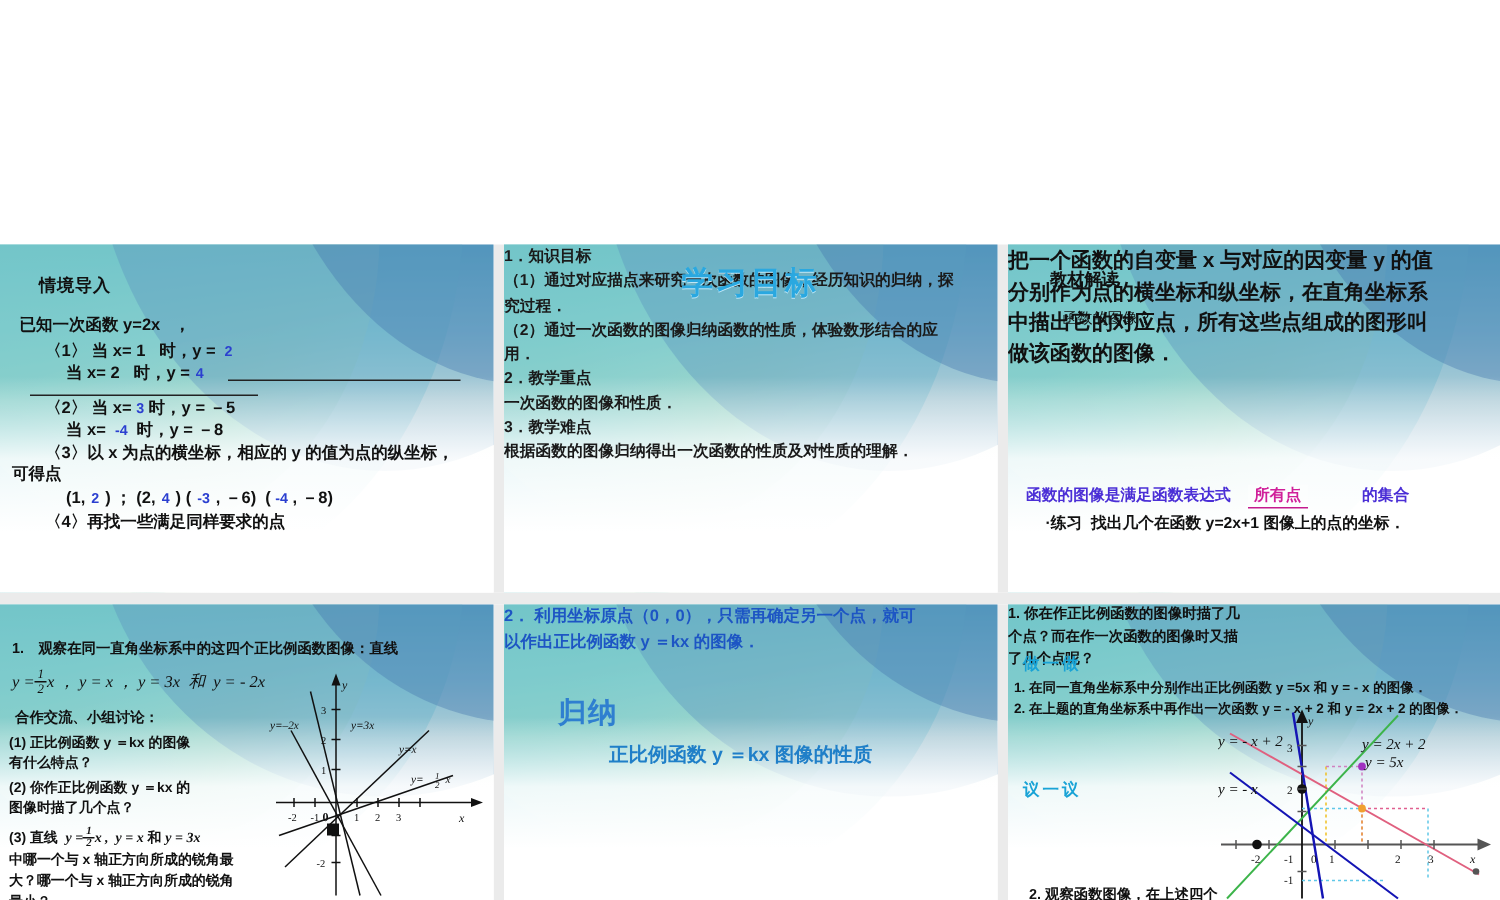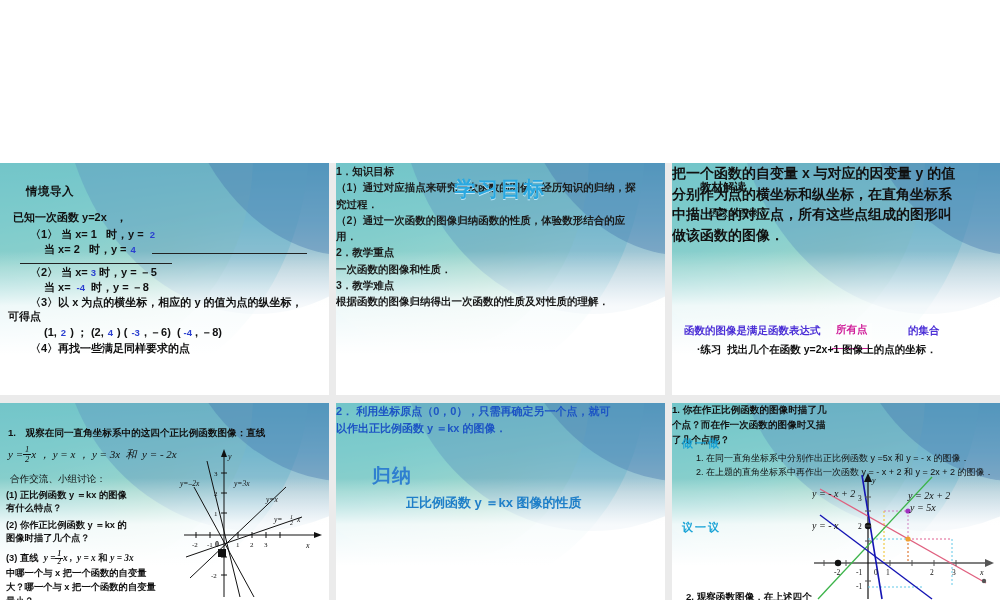--- a/index.html
+++ b/index.html
@@ -54,39 +54,39 @@
   .s2-body{left:18px;top:49px;width:300px;font-size:10.5px;font-weight:bold;color:#1a1a1a;line-height:1.55;white-space:pre-line;}
 
   
   .s3-title{left:28px;top:18px;font-size:11.5px;font-weight:bold;color:#111;}
   .s3-q{left:18px;top:44px;font-size:10px;color:#111;}
   .s3-p1{left:30px;top:62px;width:288px;font-size:14px;font-weight:bold;color:#111;line-height:1.48;white-space:pre-line;}
   .s3-p2{left:19px;top:118px;width:300px;font-size:9.6px;font-weight:bold;color:#111;line-height:1.52;white-space:pre-line;}
   .s3-key{left:12px;top:161px;font-size:10.5px;font-weight:bold;color:#4b2fd6;}
   .s3-key2{left:236px;top:161px;font-size:10.5px;font-weight:bold;color:#4b2fd6;}
   .s3-hl{position:absolute;left:160px;top:160px;font-size:10.5px;font-weight:bold;color:#d0209a;
-    border-bottom:1.6px solid #c41a8e;padding:0 4px 11px 4px;background:rgba(255,255,255,.35);}
+    border-bottom:1.6px solid #c41a8e;padding:0 4px 1px 4px;background:rgba(255,255,255,.35);}
   .s3-ex{left:25px;top:180px;font-size:10.5px;font-weight:bold;color:#111;}
 
   
   .s4-1{left:8px;top:24px;font-size:9.6px;font-weight:bold;color:#111;}
   .s4-eq{left:8px;top:42px;font-size:11px;color:#111;font-family:"Liberation Serif",serif;font-style:italic;}
-  .s4-2{left:10px;top:70px;font-size:9.6px;font-weight:normal;color:#111;}
+  .s4-2{left:10px;top:70px;font-size:9.6px;font-weight:bold;color:#111;}
   .s4-l{left:6px;font-size:9.3px;font-weight:bold;color:#111;}
   .s4-l2{left:6px;font-size:9.3px;color:#111;font-weight:bold;}
 
   
   .s5-title{left:36px;top:62px;font-size:19px;font-weight:bold;color:#2f7fd0;letter-spacing:1px;}
   .s5-sub{left:70px;top:92px;font-size:13px;font-weight:bold;color:#1f7fc8;}
   .s5-b1{left:44px;top:120px;width:278px;font-size:11px;font-weight:bold;color:#1d55c4;line-height:1.5;white-space:pre-line;}
   .s5-b2{left:44px;top:155px;width:278px;font-size:11px;font-weight:bold;color:#1d55c4;line-height:1.5;white-space:pre-line;}
 
   
   .s6-h1{left:10px;top:34px;font-size:11px;font-weight:bold;color:#19a3d6;letter-spacing:2px;}
-  .s6-li{left:24px;font-size:9px;font-weight:normal;color:#111;}
+  .s6-li{left:4px;font-size:9px;font-weight:bold;color:#111;}
   .s6-h2{left:10px;top:118px;font-size:11px;font-weight:bold;color:#19a3d6;letter-spacing:2px;}
   .s6-q{left:8px;top:136px;width:162px;font-size:9.6px;font-weight:bold;color:#111;line-height:1.55;white-space:pre-line;}
   .s6-q2{left:14px;top:188px;width:170px;font-size:9.6px;font-weight:bold;color:#111;}
 
   .frac{display:inline-block;vertical-align:-0.45em;text-align:center;font-size:.78em;line-height:1;}
   .frac span{display:block;padding:0 2px;}
   .frac .den{border-top:1px solid currentColor;}
   svg{display:block;}
 </style>
 </head>
@@ -193,22 +193,22 @@
 
       <div class="t s4-eq">y =<span class="frac"><span>1</span><span class="den">2</span></span>x ， y = x ， y = 3x  和  y = - 2x</div>
 
       <div class="t s4-2">合作交流、小组讨论：</div>
       <div class="t s4-l" style="top:87px;">(1) 正比例函数 y ＝kx 的图像</div>
       <div class="t s4-l" style="top:100px;">有什么特点？</div>
       <div class="t s4-l" style="top:117px;">(2) 你作正比例函数 y ＝kx 的</div>
       <div class="t s4-l" style="top:130px;">图像时描了几个点？</div>
 
       <div class="t s4-l2" style="top:148px;">(3) 直线&nbsp; <span style="font-family:'Liberation Serif',serif;font-style:italic;">y =<span class="frac"><span>1</span><span class="den">2</span></span>x ,  y = x</span> 和 <span style="font-family:'Liberation Serif',serif;font-style:italic;">y = 3x</span></div>
-      <div class="t s4-l" style="top:165px;">中哪一个与 x 把一个函数的自变量</div>
-      <div class="t s4-l" style="top:179px;">大？哪一个与 x 把一个函数的自变量</div>
+      <div class="t s4-l" style="top:165px;">中哪一个与 x 轴正方向所成的锐角最</div>
+      <div class="t s4-l" style="top:179px;">大？哪一个与 x 轴正方向所成的锐角</div>
       <div class="t s4-l" style="top:193px;">最小？</div>
 
       <div style="position:absolute;left:178px;top:42px;width:150px;height:158px;">
         <svg width="150" height="158" viewBox="0 0 150 158">
           <g stroke="#111" stroke-width="1" fill="none">
             <line x1="6" y1="90" x2="138" y2="90"></line>
             <line x1="46" y1="8" x2="46" y2="152"></line>
           </g>
           <polygon points="144,90 136,87 136,93" fill="#111"></polygon>
           <polygon points="46,4 43,12 49,12" fill="#111"></polygon>

